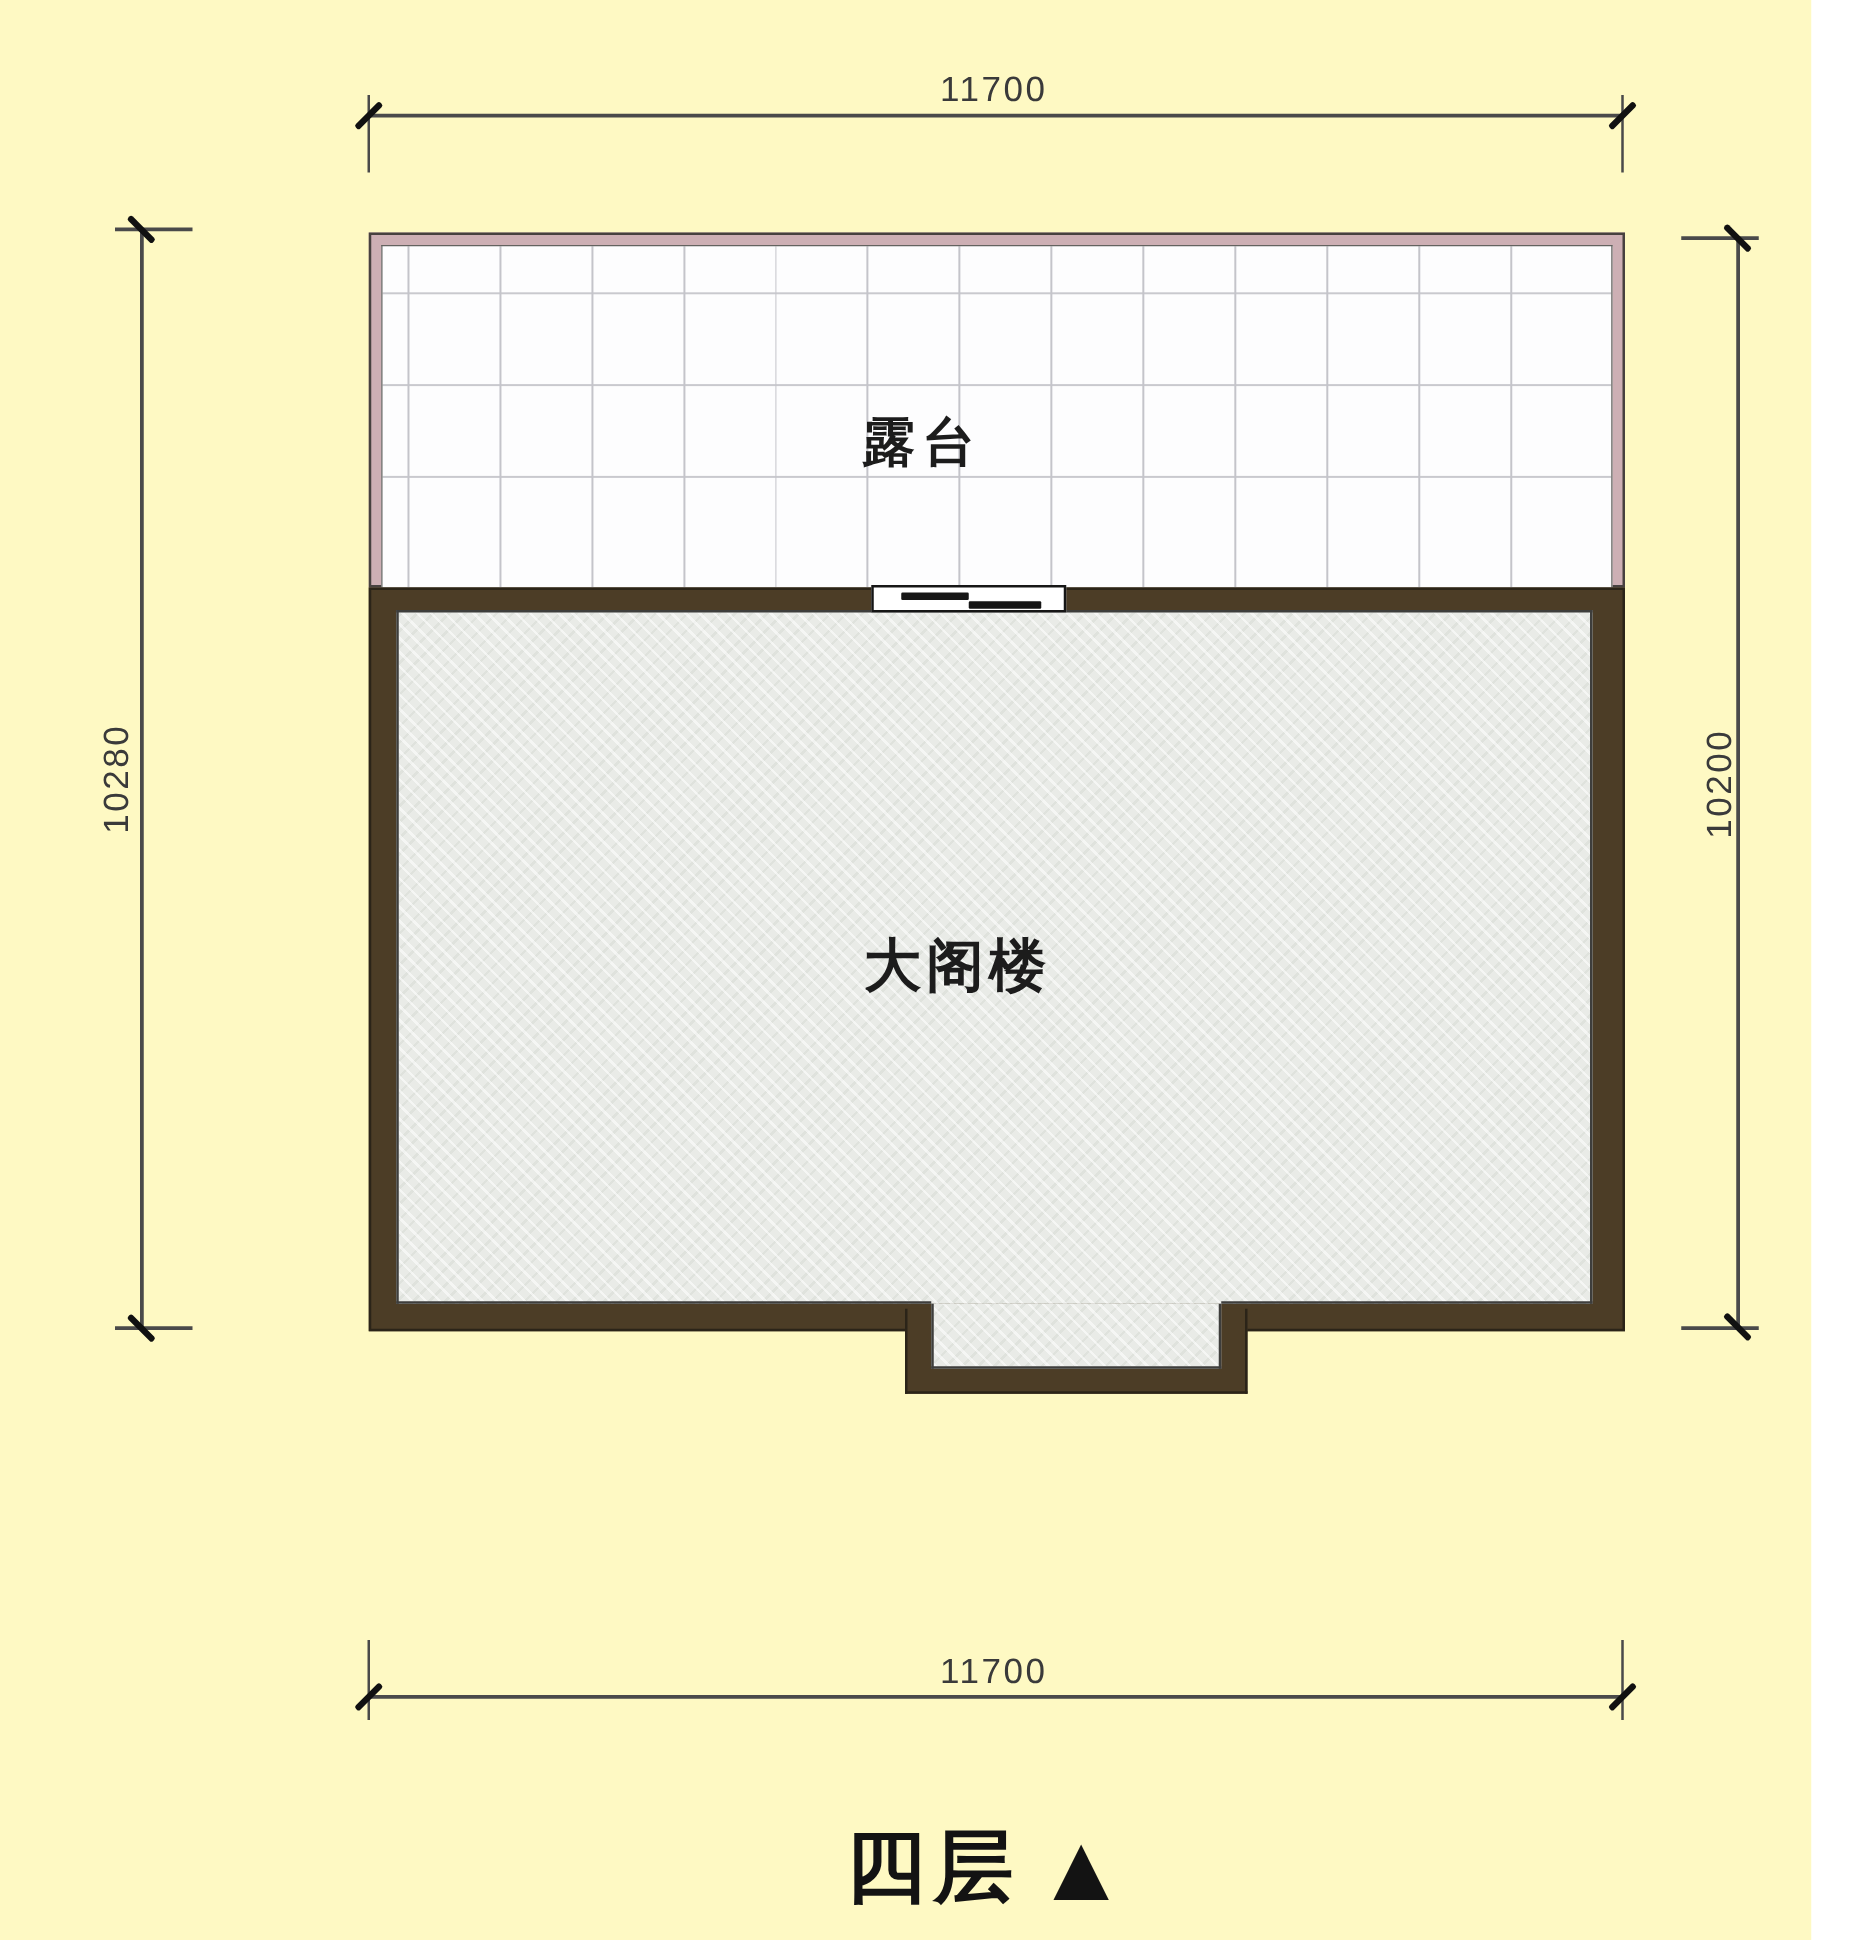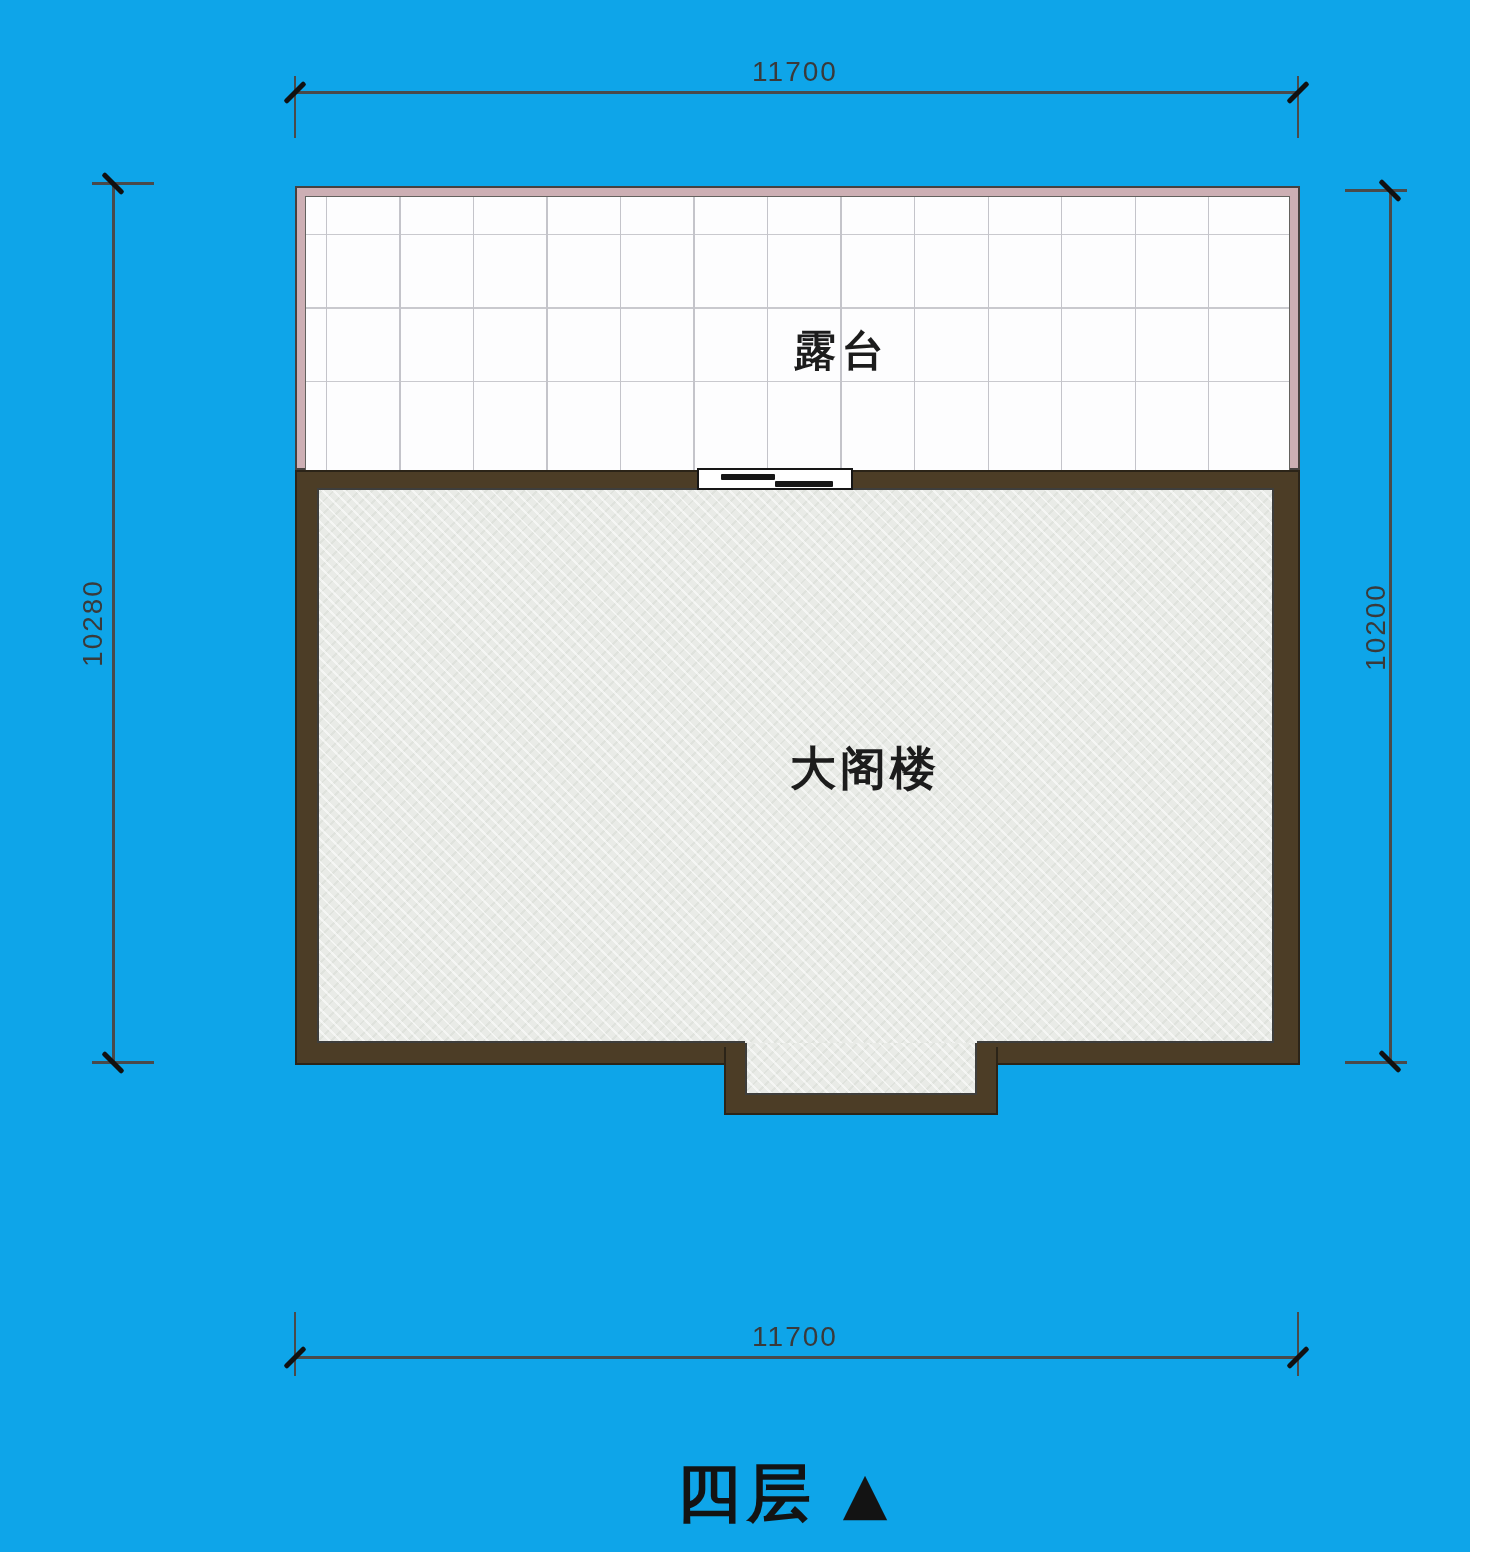--- a/index.html
+++ b/index.html
@@ -1,22 +1,21 @@
 <!DOCTYPE html>
 <html><head>
 <meta charset="utf-8">
 <style>
   html,body{margin:0;padding:0;}
   .canvas{
     position:relative;
     width:1449px;height:1552px;
-    background:#0ea5e9;
+    background:#fef9c3;
     font-family:"Liberation Sans", sans-serif;
     overflow:hidden;
-    padding-left:21px;
   }
   .abs{position:absolute;}
   
   .dim-line{background:#4a4a4a;}
   .dim-ext{background:#4a4a4a;}
   .dim-tick{background:#111;height:5px;width:28px;border-radius:2px;}
   .tick-up{transform:rotate(-45deg);}   
   .tick-down{transform:rotate(45deg);}  
   .dim-text{
     font-size:28px;color:#3a3a3a;letter-spacing:2px;
@@ -49,22 +48,22 @@
   .floor-main{border:2px solid #3e3e3c;border-bottom:none;}
   .floor-bump{border:2px solid #3e3e3c;border-top:none;}
   .inner-edge{background:#3e3e3c;}
   .door{
     background:#ffffff;border:2px solid #161616;box-sizing:border-box;
     position:absolute;
   }
   .door-panel{position:absolute;background:#161616;border-radius:1px;}
   
   .room-label{
-    color:#1c1c1c;font-weight:bold;text-align:right;
-    font-family:Liberation Mono, monospace;
+    color:#1c1c1c;font-weight:bold;text-align:left;
+    font-family:Liberation Sans, sans-serif;
   }
   .terrace-label{font-size:42px;line-height:46px;letter-spacing:6px;}
   .attic-label{font-size:46px;line-height:52px;letter-spacing:4px;}
   .title-row{
     display:flex;align-items:center;justify-content:center;gap:26px;
     color:#131313;
   }
   .title-floor{
     font-size:64px;font-weight:bold;letter-spacing:6px;
     font-family:"DejaVu Sans", sans-serif;
@@ -113,20 +112,20 @@
   <div class="abs floor floor-main" style="left:317px;top:488px;width:957px;height:555px;"></div>
   <div class="abs floor floor-bump" style="left:745px;top:1043px;width:232px;height:52px;"></div>
   <div class="abs inner-edge" style="left:317px;top:1041px;width:428px;height:2px;"></div>
   <div class="abs inner-edge" style="left:977px;top:1041px;width:297px;height:2px;"></div>
 
   <div class="door" style="left:697px;top:468px;width:156px;height:22px;">
     <div class="door-panel" style="left:22px;top:4px;width:54px;height:6px;"></div>
     <div class="door-panel" style="left:76px;top:11px;width:58px;height:6px;"></div>
   </div>
 
-  <div class="abs room-label attic-label" style="left:640px;top:746px;width:300px;height:52px;">大阁楼</div>
+  <div class="abs room-label attic-label" style="left:691px;top:746px;width:300px;height:52px;">大阁楼</div>
 
   <div class="abs title-row" style="left:532px;top:1418px;width:500px;height:78px;margin-top:36px;">
     <span class="title-floor">四层</span>
     <span class="title-marker">▲</span>
   </div>
 
 </div>
 
 </body></html>

